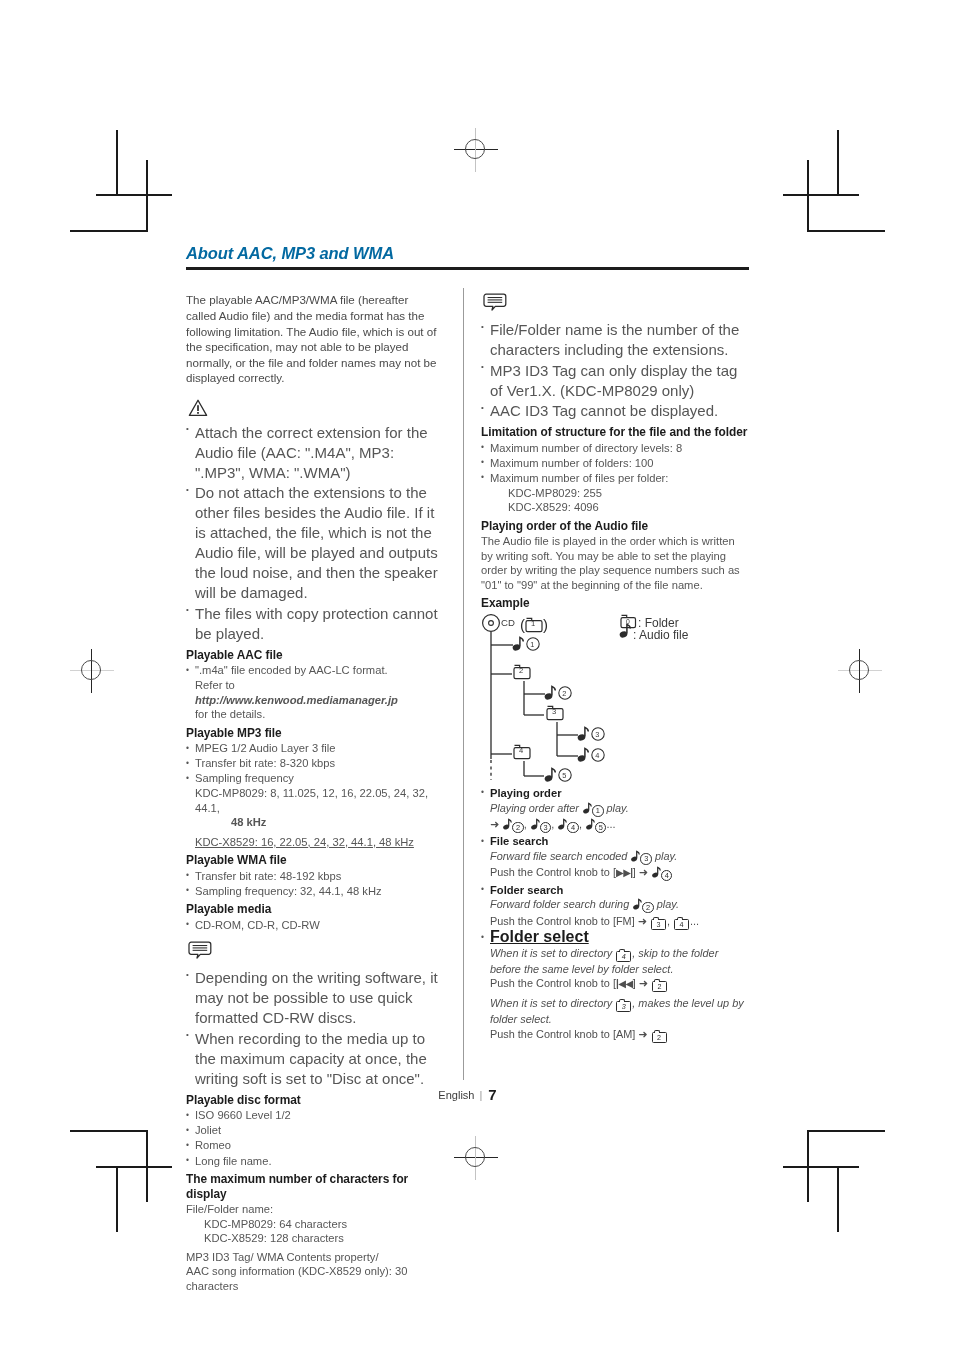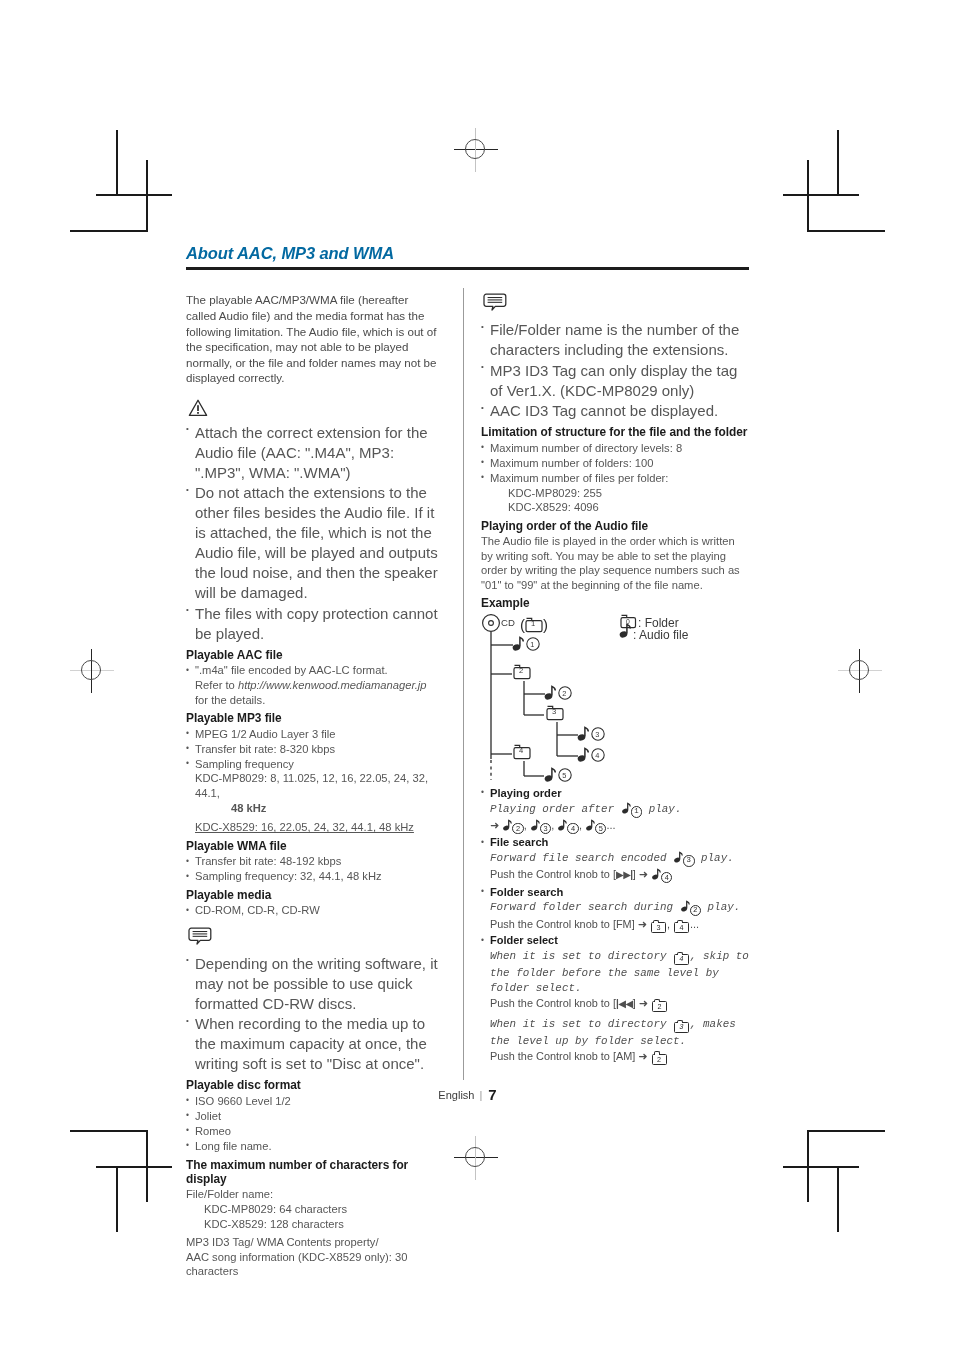--- a/index.html
+++ b/index.html
@@ -56,22 +56,22 @@
   }
   ul.b > li:before{
     content:"•";position:absolute;left:0px;top:-0.5px;font-size:8px;color:#565656;line-height:14px;
   }
   ul.b.big > li{font-size:11.2px;line-height:14.6px;}
   ul.b.big > li:before{font-size:8.5px;}
 
   .plain{font-size:11.2px;line-height:14.6px;color:#565656;}
   .ind{padding-left:18px;}
   .ind2{padding-left:36px;font-weight:bold;}
-  .ital{font-style:italic;font-family:Liberation Mono, monospace;}
-  .mono-ital{font-style:italic;font-weight:normal;}
+  .ital{font-style:italic;}
+  .mono-ital{font-style:italic;font-weight:bold;}
   .gap-s{height:4px;}
 
   
   .icon-warn{display:block;margin:5px 0 2px 2px;}
   .icon-note{display:block;margin:8px 0 2px 2px;}
 
   
   .tree{position:relative;width:268px;height:168px;margin:4px 0 4px 0;
     font-size:10.2px;color:#3a3a3a;}
   .tree svg{position:absolute;left:0;top:0;}
@@ -450,21 +450,21 @@
                   </svg></span><span class="circnum">2</span><span> play.</span>
             </span><br>
             <span class="sub">
               <span>Push the Control knob to [FM] </span><span class="arrow">➜</span>
               <span class="folderbox">3</span>,
               <span class="folderbox">4</span><span>...</span>
             </span>
           </li>
 
           <li>
-            <b style="color:#1c1c1c;font-size:11px;">Folder select</b><br>
+            <b style="color:#1c1c1c;font-size:16px;text-decoration:underline;">Folder select</b><br>
             <span class="sub ital">
               <span>When it is set to directory </span><span class="folderbox">4</span><span>, skip to the folder before the same level by folder select.</span>
             </span><br>
             <span class="sub">
               <span>Push the Control knob to [</span><b style="font-size:10px;letter-spacing:-0.5px;">|◀◀</b><span>] </span><span class="arrow">➜</span>
               <span class="folderbox">2</span>
             </span>
             <div class="gap-s"></div>
             <span class="sub ital">
               <span>When it is set to directory </span><span class="folderbox">3</span><span>, makes the level up by folder select.</span>

